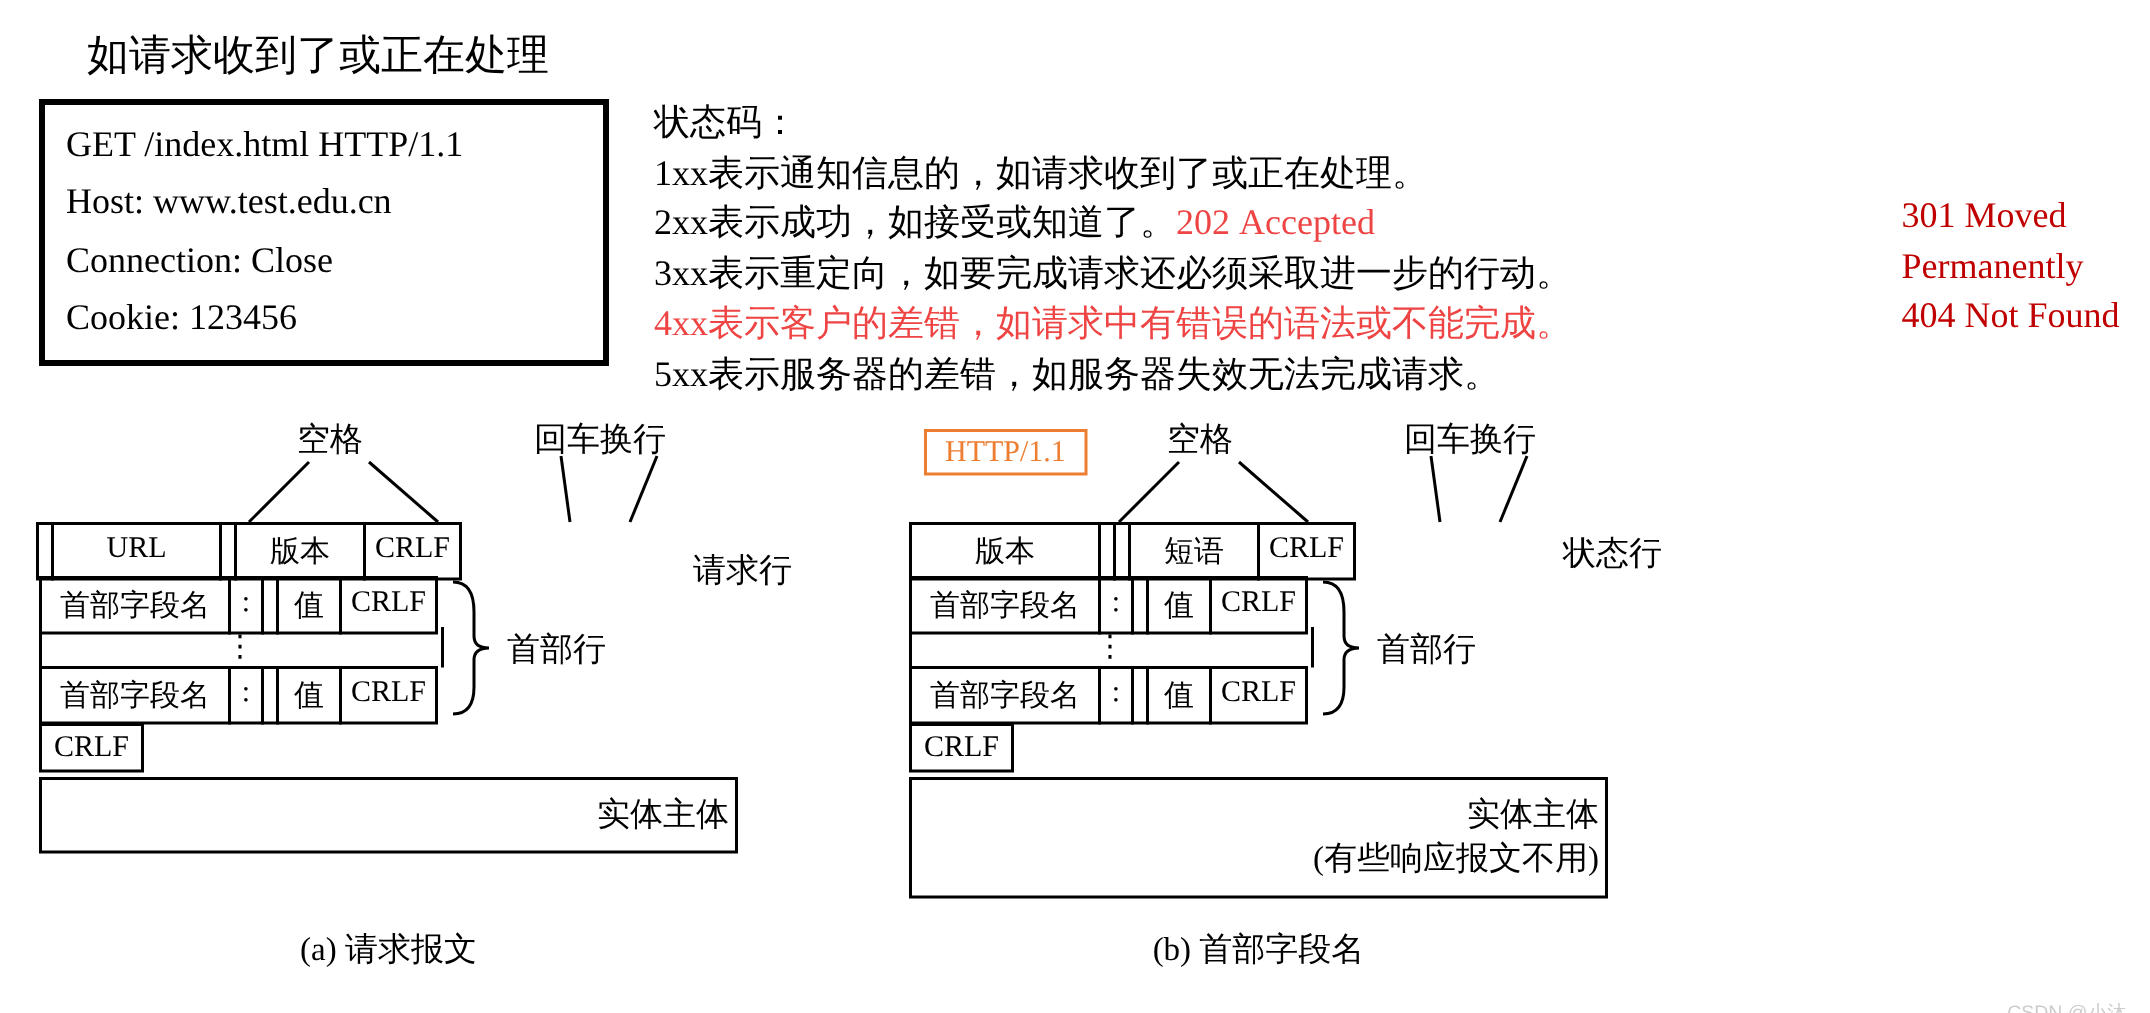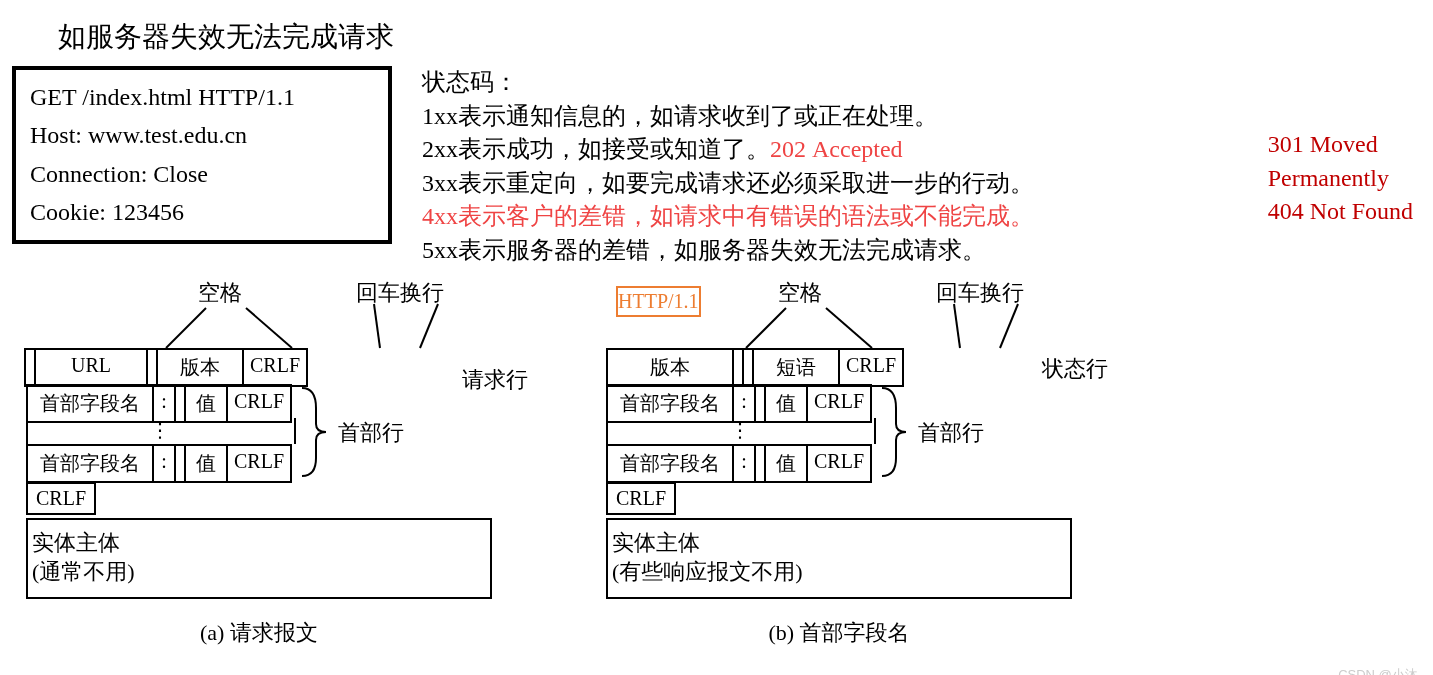--- a/index.html
+++ b/index.html
@@ -1,41 +1,41 @@
 <!DOCTYPE html>
 <html><head>
 <meta charset="utf-8">
 <style>
   *{box-sizing:border-box;margin:0;padding:0}
   body{background:#fff;font-family:"SimSun","Songti SC","Times New Roman",serif;font-size:22px;padding:18px 12px 12px 12px;position:relative;width:1433px}
   .title{font-size:28px;margin-left:46px;margin-bottom:10px}
   .toprow{display:flex;align-items:flex-start;gap:30px}
-  .reqbox{border:4px solid #000;padding:8px 14px;width:380px;font-family:"Times New Roman",serif;font-size:24px;line-height:1.6}
+  .reqbox{border:4px solid #000;padding:8px 14px;width:380px;margin-left:14px;font-family:"Times New Roman",serif;font-size:24px;line-height:1.6}
   .codes{font-size:24px;line-height:1.4;white-space:nowrap}
   .red{color:#ef4444}
   .side{position:absolute;top:128px;right:20px;font-size:24px;color:#c00000;line-height:1.4}
   .pair{display:flex;gap:60px;margin-top:10px}
   .diag{position:relative;width:520px}
   .annot{position:absolute;font-size:22px}
   .row{display:flex}
   .cell{border:2px solid #000;text-align:center;padding:4px 6px;font-size:20px;margin-left:-2px}
   .cell:first-child{margin-left:0}
   .gap{width:12px;border:2px solid #000;margin-left:-2px}
   .cap{text-align:center;font-size:22px;margin-top:16px}
   svg.lines{position:absolute;top:0;left:0;pointer-events:none}
   .crlfcell{border:2px solid #000;padding:3px 8px;display:inline-block;font-size:20px}
-  .body{border:2px solid #000;width:466px;text-align:left;padding:8px 4px 10px;font-size:22px;line-height:1.35}
-  .hbox{position:absolute;border:2px solid #ed7d31;color:#ed7d31;font-size:20px;padding:2px 0}
+  .body{border:2px solid #000;width:466px;text-align:right;padding:8px 4px 10px;font-size:22px;line-height:1.35}
+  .hbox{position:absolute;border:2px solid #ed7d31;color:#ed7d31;font-size:20px;padding:2px 12px}
   .wm{position:absolute;right:8px;bottom:6px;color:#ccc;font-size:13px;font-family:Arial,sans-serif}
   .dots{text-align:center;font-size:20px;letter-spacing:2px;padding:0 0 2px}
 </style>
 </head>
 <body>
 
-<div class="title">如服务器失效无法完成请求</div>
+<div class="title">如请求收到了或正在处理</div>
 
 <div class="toprow">
   <div class="reqbox">
     <div>GET /index.html HTTP/1.1</div>
     <div>Host: www.test.edu.cn</div>
     <div>Connection: Close</div>
     <div>Cookie: 123456</div>
   </div>
 
   <div class="codes">
@@ -93,21 +93,20 @@
       <div class="cell" style="width:66px">CRLF</div>
     </div>
     <svg class="lines" style="top:106px;left:270px" width="90" height="100">
       <path d="M6 4 Q20 4 20 24 L20 40 Q20 48 30 48 Q20 48 20 56 L20 74 Q20 92 6 92" fill="none" stroke="#000" stroke-width="2"></path>
     </svg>
     <div class="annot" style="left:312px;top:140px">首部行</div>
 
     <div style="position:absolute;top:204px;left:0" class="crlfcell">CRLF</div>
     <div class="body" style="position:absolute;top:240px;left:0">
       <div>实体主体</div>
-      <div>(通常不用)</div>
     </div>
     <div class="cap" style="position:absolute;top:324px;left:0;width:466px">(a) 请求报文</div>
   </div>
 
   <div class="diag" style="height:400px">
     <svg class="lines" width="520" height="400">
       <line x1="140" y1="70" x2="180" y2="30" stroke="#000" stroke-width="2"></line>
       <line x1="220" y1="30" x2="266" y2="70" stroke="#000" stroke-width="2"></line>
       <line x1="348" y1="26" x2="354" y2="70" stroke="#000" stroke-width="2"></line>
       <line x1="412" y1="26" x2="394" y2="70" stroke="#000" stroke-width="2"></line>

